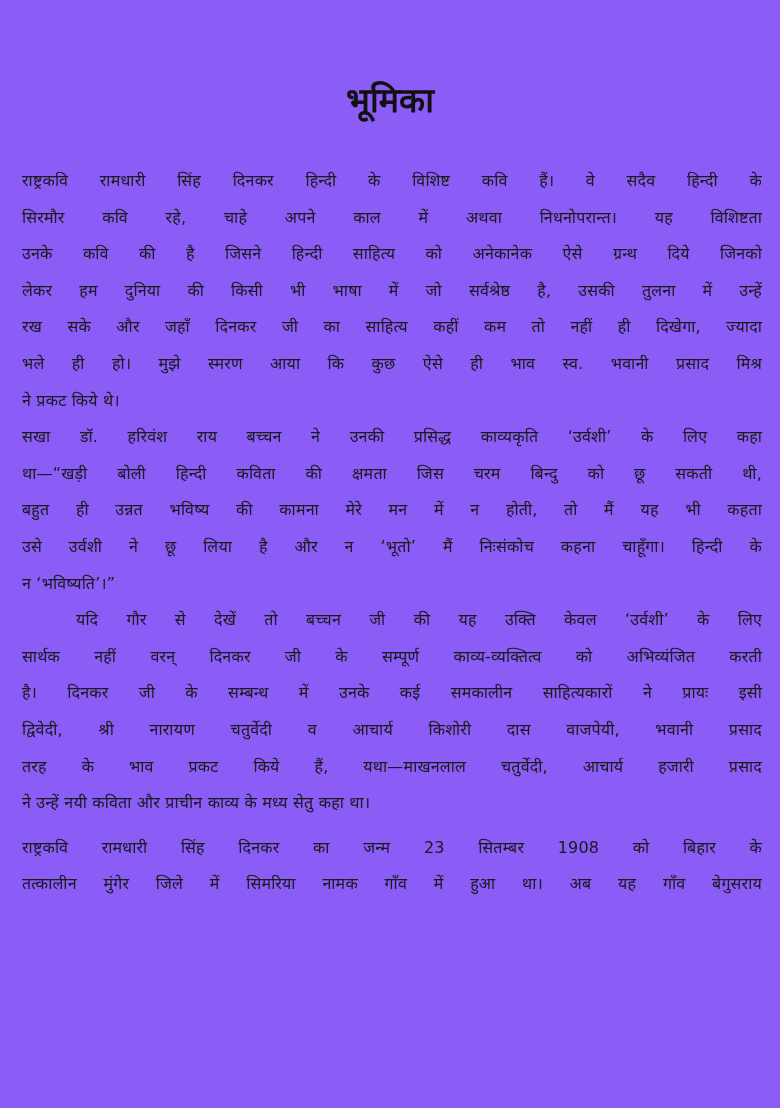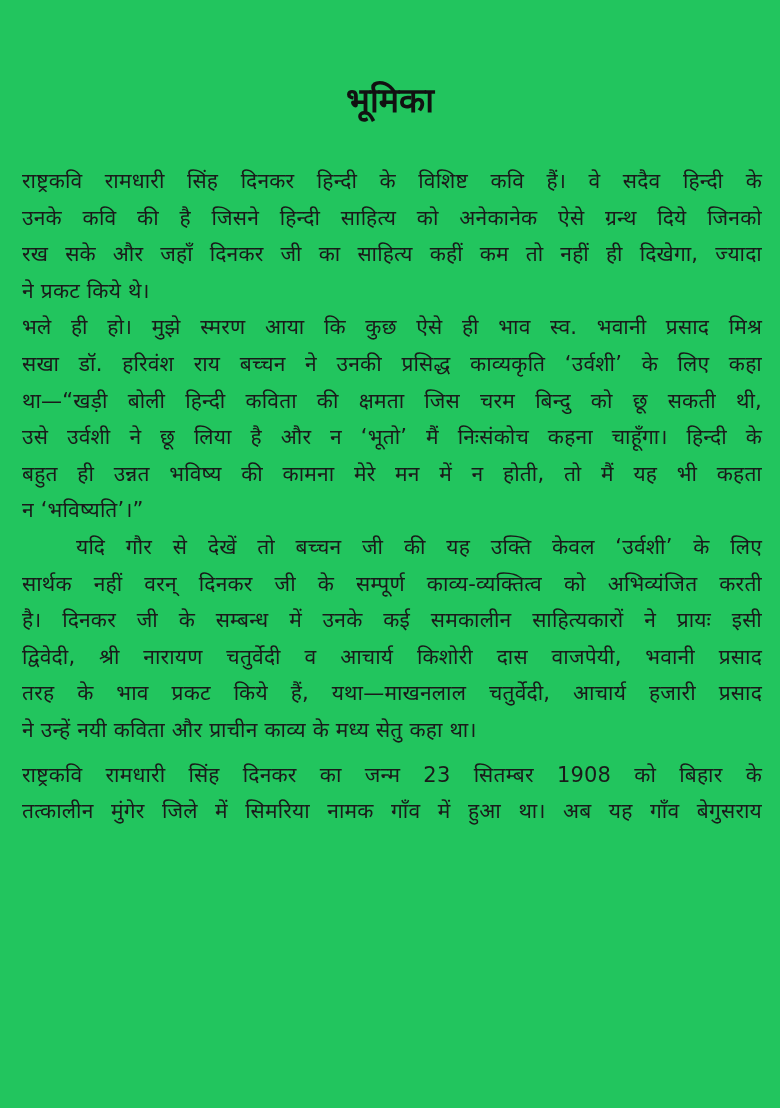--- a/index.html
+++ b/index.html
@@ -13,21 +13,21 @@
     overflow: hidden;
     position: relative;
     color: #1a1a1a;
     font-family: "DejaVu Sans", "Liberation Sans", sans-serif;
   }
   .page {
     position: absolute;
     left: 0; top: 0;
     width: 780px;
     height: 1108px;
-    background: #22c55e;
+    background: #8b5cf6;
   }
   .title {
     position: absolute;
     top: 76px;
     left: 0;
     width: 780px;
     text-align: center;
     font-size: 34px;
     font-weight: bold;
     line-height: 48px;
@@ -36,21 +36,21 @@
   .body-text {
     position: absolute;
     left: 22px;
     top: 163px;
     width: 740px;
   }
   .line {
     display: block;
     height: 36.6px;
     line-height: 36.6px;
-    font-size: 21px;
+    font-size: 16px;
     white-space: nowrap;
     text-align: justify;
     text-align-last: justify;
     color: #1a1a1a;
     letter-spacing: 0.2px;
   }
   .line.last {
     text-align-last: left;
   }
   .line.indent {
@@ -61,31 +61,33 @@
 </head>
 <body>
 
 <div class="page">
   <div class="title">भूमिका</div>
 
   <div class="body-text">
 
     <div>
       <span class="line">राष्ट्रकवि रामधारी सिंह दिनकर हिन्दी के विशिष्ट कवि हैं। वे सदैव हिन्दी के</span>
+      <span class="line">सिरमौर कवि रहे, चाहे अपने काल में अथवा निधनोपरान्त। यह विशिष्टता</span>
       <span class="line">उनके कवि की है जिसने हिन्दी साहित्य को अनेकानेक ऐसे ग्रन्थ दिये जिनको</span>
+      <span class="line">लेकर हम दुनिया की किसी भी भाषा में जो सर्वश्रेष्ठ है, उसकी तुलना में उन्हें</span>
       <span class="line">रख सके और जहाँ दिनकर जी का साहित्य कहीं कम तो नहीं ही दिखेगा, ज्यादा</span>
+      <span class="line">भले ही हो। मुझे स्मरण आया कि कुछ ऐसे ही भाव स्व. भवानी प्रसाद मिश्र</span>
       <span class="line last">ने प्रकट किये थे।</span>
-      <span class="line">भले ही हो। मुझे स्मरण आया कि कुछ ऐसे ही भाव स्व. भवानी प्रसाद मिश्र</span>
     </div>
 
     <div>
       <span class="line">सखा डॉ. हरिवंश राय बच्चन ने उनकी प्रसिद्ध काव्यकृति ‘उर्वशी’ के लिए कहा</span>
       <span class="line">था—“खड़ी बोली हिन्दी कविता की क्षमता जिस चरम बिन्दु को छू सकती थी,</span>
+      <span class="line">बहुत ही उन्नत भविष्य की कामना मेरे मन में न होती, तो मैं यह भी कहता</span>
       <span class="line">उसे उर्वशी ने छू लिया है और न ‘भूतो’ मैं निःसंकोच कहना चाहूँगा। हिन्दी के</span>
-      <span class="line">बहुत ही उन्नत भविष्य की कामना मेरे मन में न होती, तो मैं यह भी कहता</span>
       <span class="line last">न ‘भविष्यति’।”</span>
     </div>
 
     <div>
       <span class="line indent">यदि गौर से देखें तो बच्चन जी की यह उक्ति केवल ‘उर्वशी’ के लिए</span>
       <span class="line">सार्थक नहीं वरन् दिनकर जी के सम्पूर्ण काव्य-व्यक्तित्व को अभिव्यंजित करती</span>
       <span class="line">है। दिनकर जी के सम्बन्ध में उनके कई समकालीन साहित्यकारों ने प्रायः इसी</span>
       <span class="line">द्विवेदी, श्री नारायण चतुर्वेदी व आचार्य किशोरी दास वाजपेयी, भवानी प्रसाद</span>
       <span class="line">तरह के भाव प्रकट किये हैं, यथा—माखनलाल चतुर्वेदी, आचार्य हजारी प्रसाद</span>
       <span class="line last">ने उन्हें नयी कविता और प्राचीन काव्य के मध्य सेतु कहा था।</span>

